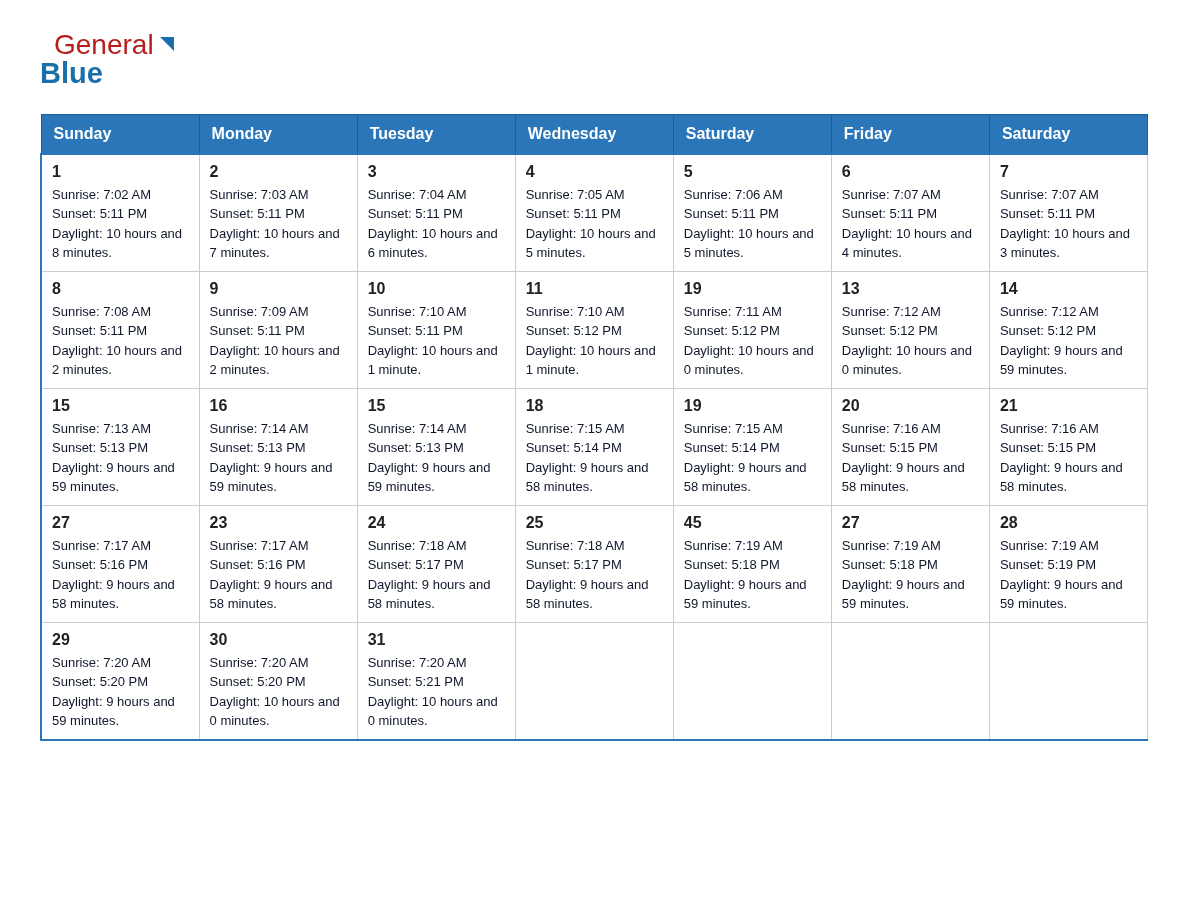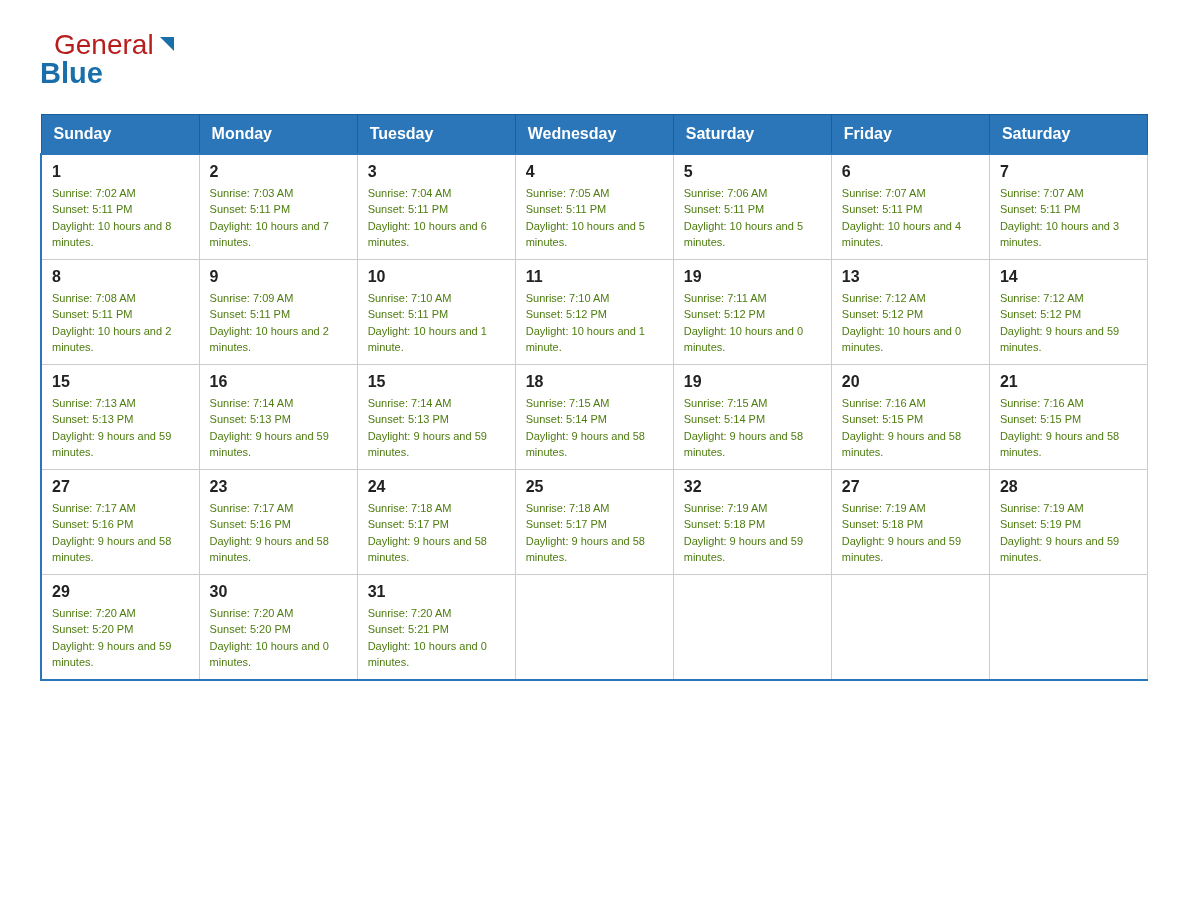--- a/index.html
+++ b/index.html
@@ -76,23 +76,23 @@
       background: #fff;
     }
     .day-number {
       font-size: 16px;
       font-weight: bold;
       color: #222;
       display: block;
       margin-bottom: 4px;
     }
     .day-info {
-      font-size: 11px;
+      font-size: 13px;
       line-height: 1.5;
-      color: #4d7c0f;
+      color: #0f172a;
     }
     .calendar tbody tr:last-child td {
       border-bottom: 2px solid #2a76b8;
     }
     .calendar tbody tr td:first-child {
       border-left: 2px solid #2a76b8;
     }
     
     .calendar tbody tr.row-border-top td {
       border-top: 2px solid #2a76b8;
@@ -233,21 +233,21 @@
       </td>
         <td>
         <span class="day-number">24</span>
         <span class="day-info">Sunrise: 7:18 AM<br>Sunset: 5:17 PM<br>Daylight: 9 hours and 58 minutes.</span>
       </td>
         <td>
         <span class="day-number">25</span>
         <span class="day-info">Sunrise: 7:18 AM<br>Sunset: 5:17 PM<br>Daylight: 9 hours and 58 minutes.</span>
       </td>
         <td>
-        <span class="day-number">32</span>
+        <span class="day-number">45</span>
         <span class="day-info">Sunrise: 7:19 AM<br>Sunset: 5:18 PM<br>Daylight: 9 hours and 59 minutes.</span>
       </td>
         <td>
         <span class="day-number">27</span>
         <span class="day-info">Sunrise: 7:19 AM<br>Sunset: 5:18 PM<br>Daylight: 9 hours and 59 minutes.</span>
       </td>
         <td>
         <span class="day-number">28</span>
         <span class="day-info">Sunrise: 7:19 AM<br>Sunset: 5:19 PM<br>Daylight: 9 hours and 59 minutes.</span>
       </td>

